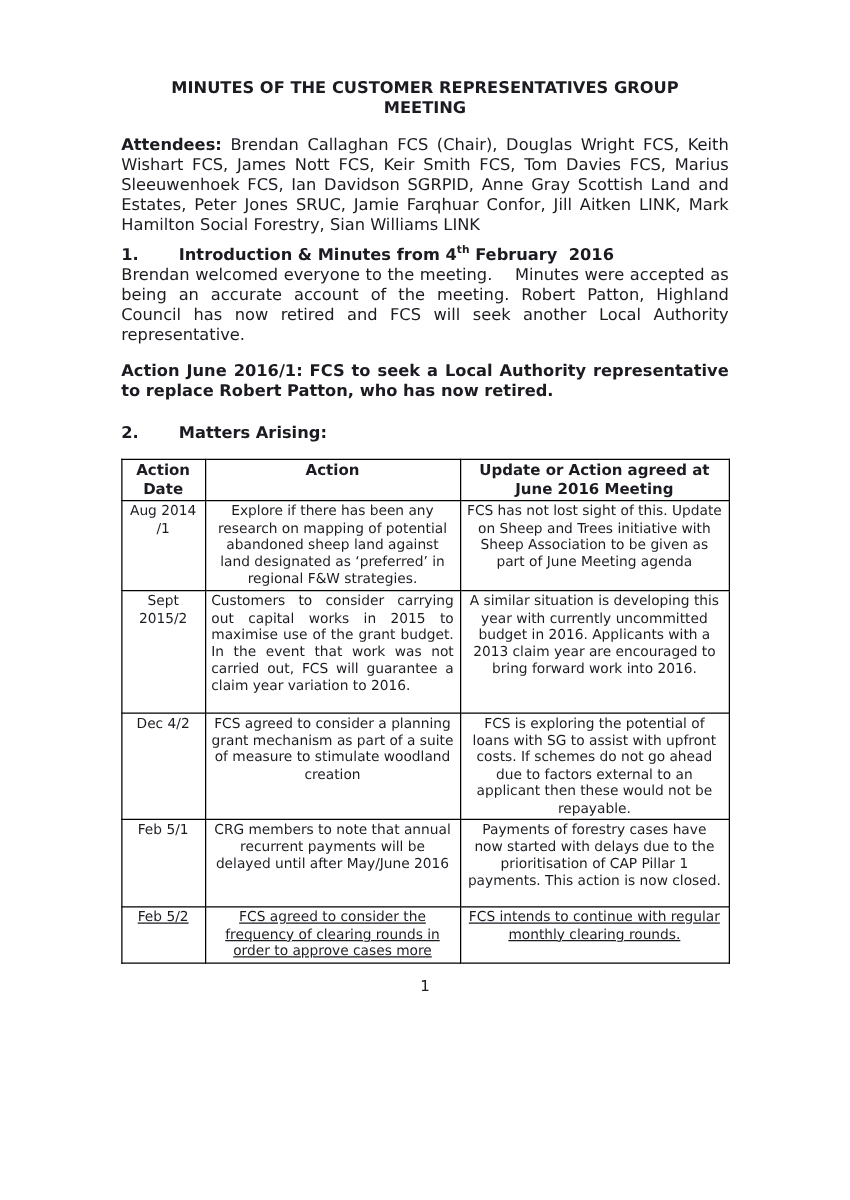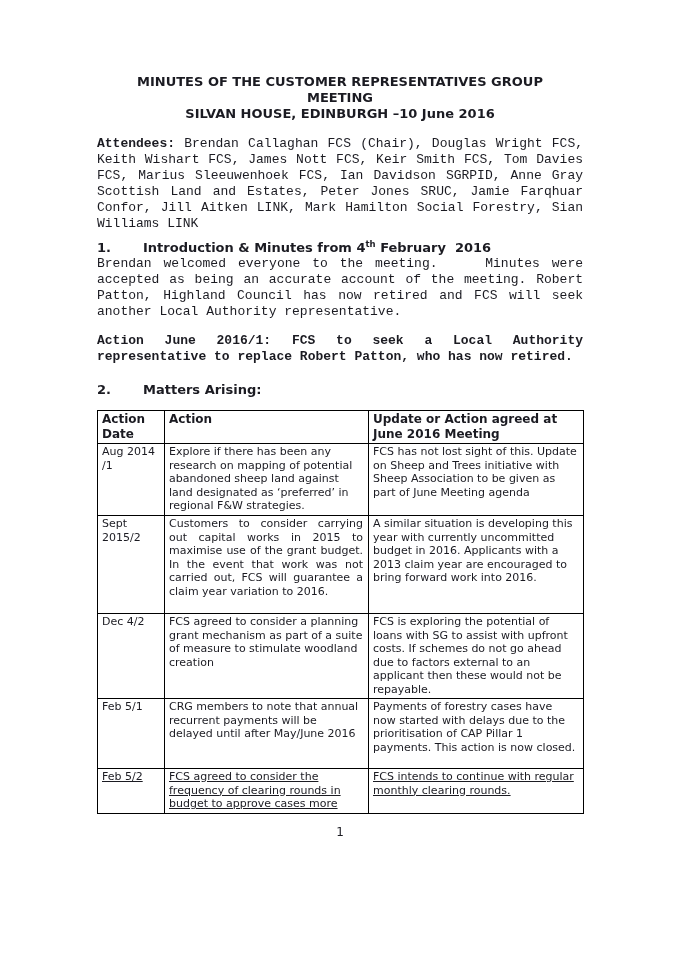--- a/index.html
+++ b/index.html
@@ -9,35 +9,34 @@
   body {
     width: 680px;
     height: 960px;
     background: #ffffff;
     color: #1b1b22;
     font-family: "DejaVu Sans", "Liberation Sans", sans-serif;
     overflow: hidden;
   }
   .doc {
     width: 486px;
-    margin: 13px auto;
+    margin: 2px auto;
     padding-top: 61px;
   }
   .title {
     text-align: center;
     font-weight: bold;
     font-size: 13px;
     line-height: 16px;
   }
   .para {
     margin: 0;
     font-size: 13px;
     line-height: 16px;
     text-align: justify;
-    font-family: Liberation Mono, monospace;
   }
   .p-att { margin-top: 14px; }
   .p-apo { margin-top: 14px; }
   .lbl { font-weight: bold; }
   .h {
     display: flex;
     font-weight: bold;
     font-size: 13px;
     line-height: 16px;
   }
@@ -56,21 +55,21 @@
     table-layout: fixed;
     width: 486px;
     margin-top: 12px;
   }
   col.c1 { width: 67px; }
   col.c2 { width: 204px; }
   col.c3 { width: 215px; }
   th, td {
     border: 1px solid #000000;
     vertical-align: top;
-    text-align: left;
+    text-align: center;
     padding: 1px 5px 2px 4px;
     font-size: 11px;
     line-height: 13.5px;
     overflow: hidden;
   }
   th {
     font-weight: bold;
     font-size: 12px;
     line-height: 14.5px;
   }
@@ -90,21 +89,20 @@
   }
 </style>
 </head>
 <body>
 
 <div class="doc">
 
   <div class="title">
     <div>MINUTES OF THE CUSTOMER REPRESENTATIVES GROUP</div>
     <div>MEETING</div>
-    <div>SILVAN HOUSE, EDINBURGH –10 June 2016</div>
   </div>
 
   <p class="para p-att">
     <b class="lbl">Attendees:</b>
     <span>Brendan Callaghan FCS (Chair), Douglas Wright FCS, Keith Wishart FCS, James Nott FCS, Keir Smith FCS, Tom Davies FCS, Marius Sleeuwenhoek FCS, Ian Davidson SGRPID, Anne Gray Scottish Land and Estates, Peter Jones SRUC, Jamie Farqhuar Confor, Jill Aitken LINK, Mark Hamilton Social Forestry, Sian Williams LINK</span>
   </p>
 
 
   <div class="h h1">
     <span class="num">1.</span>
@@ -149,21 +147,21 @@
         <td>FCS agreed to consider a planning grant mechanism as part of a suite of measure to stimulate woodland creation</td>
         <td>FCS is exploring the potential of loans with SG to assist with upfront costs. If schemes do not go ahead due to factors external to an applicant then these would not be repayable.</td>
       </tr>
       <tr class="r5">
         <td>Feb 5/1</td>
         <td>CRG members to note that annual recurrent payments will be delayed until after May/June 2016</td>
         <td>Payments of forestry cases have now started with delays due to the prioritisation of CAP Pillar 1 payments. This action is now closed.</td>
       </tr>
       <tr class="r6">
         <td>Feb 5/2</td>
-        <td>FCS agreed to consider the frequency of clearing rounds in budget to approve cases more</td>
+        <td>FCS agreed to consider the frequency of clearing rounds in order to approve cases more</td>
         <td>FCS intends to continue with regular monthly clearing rounds.</td>
       </tr>
     </tbody>
   </table>
 
   <div class="pageno">1</div>
 
 </div>
 
 </body></html>

